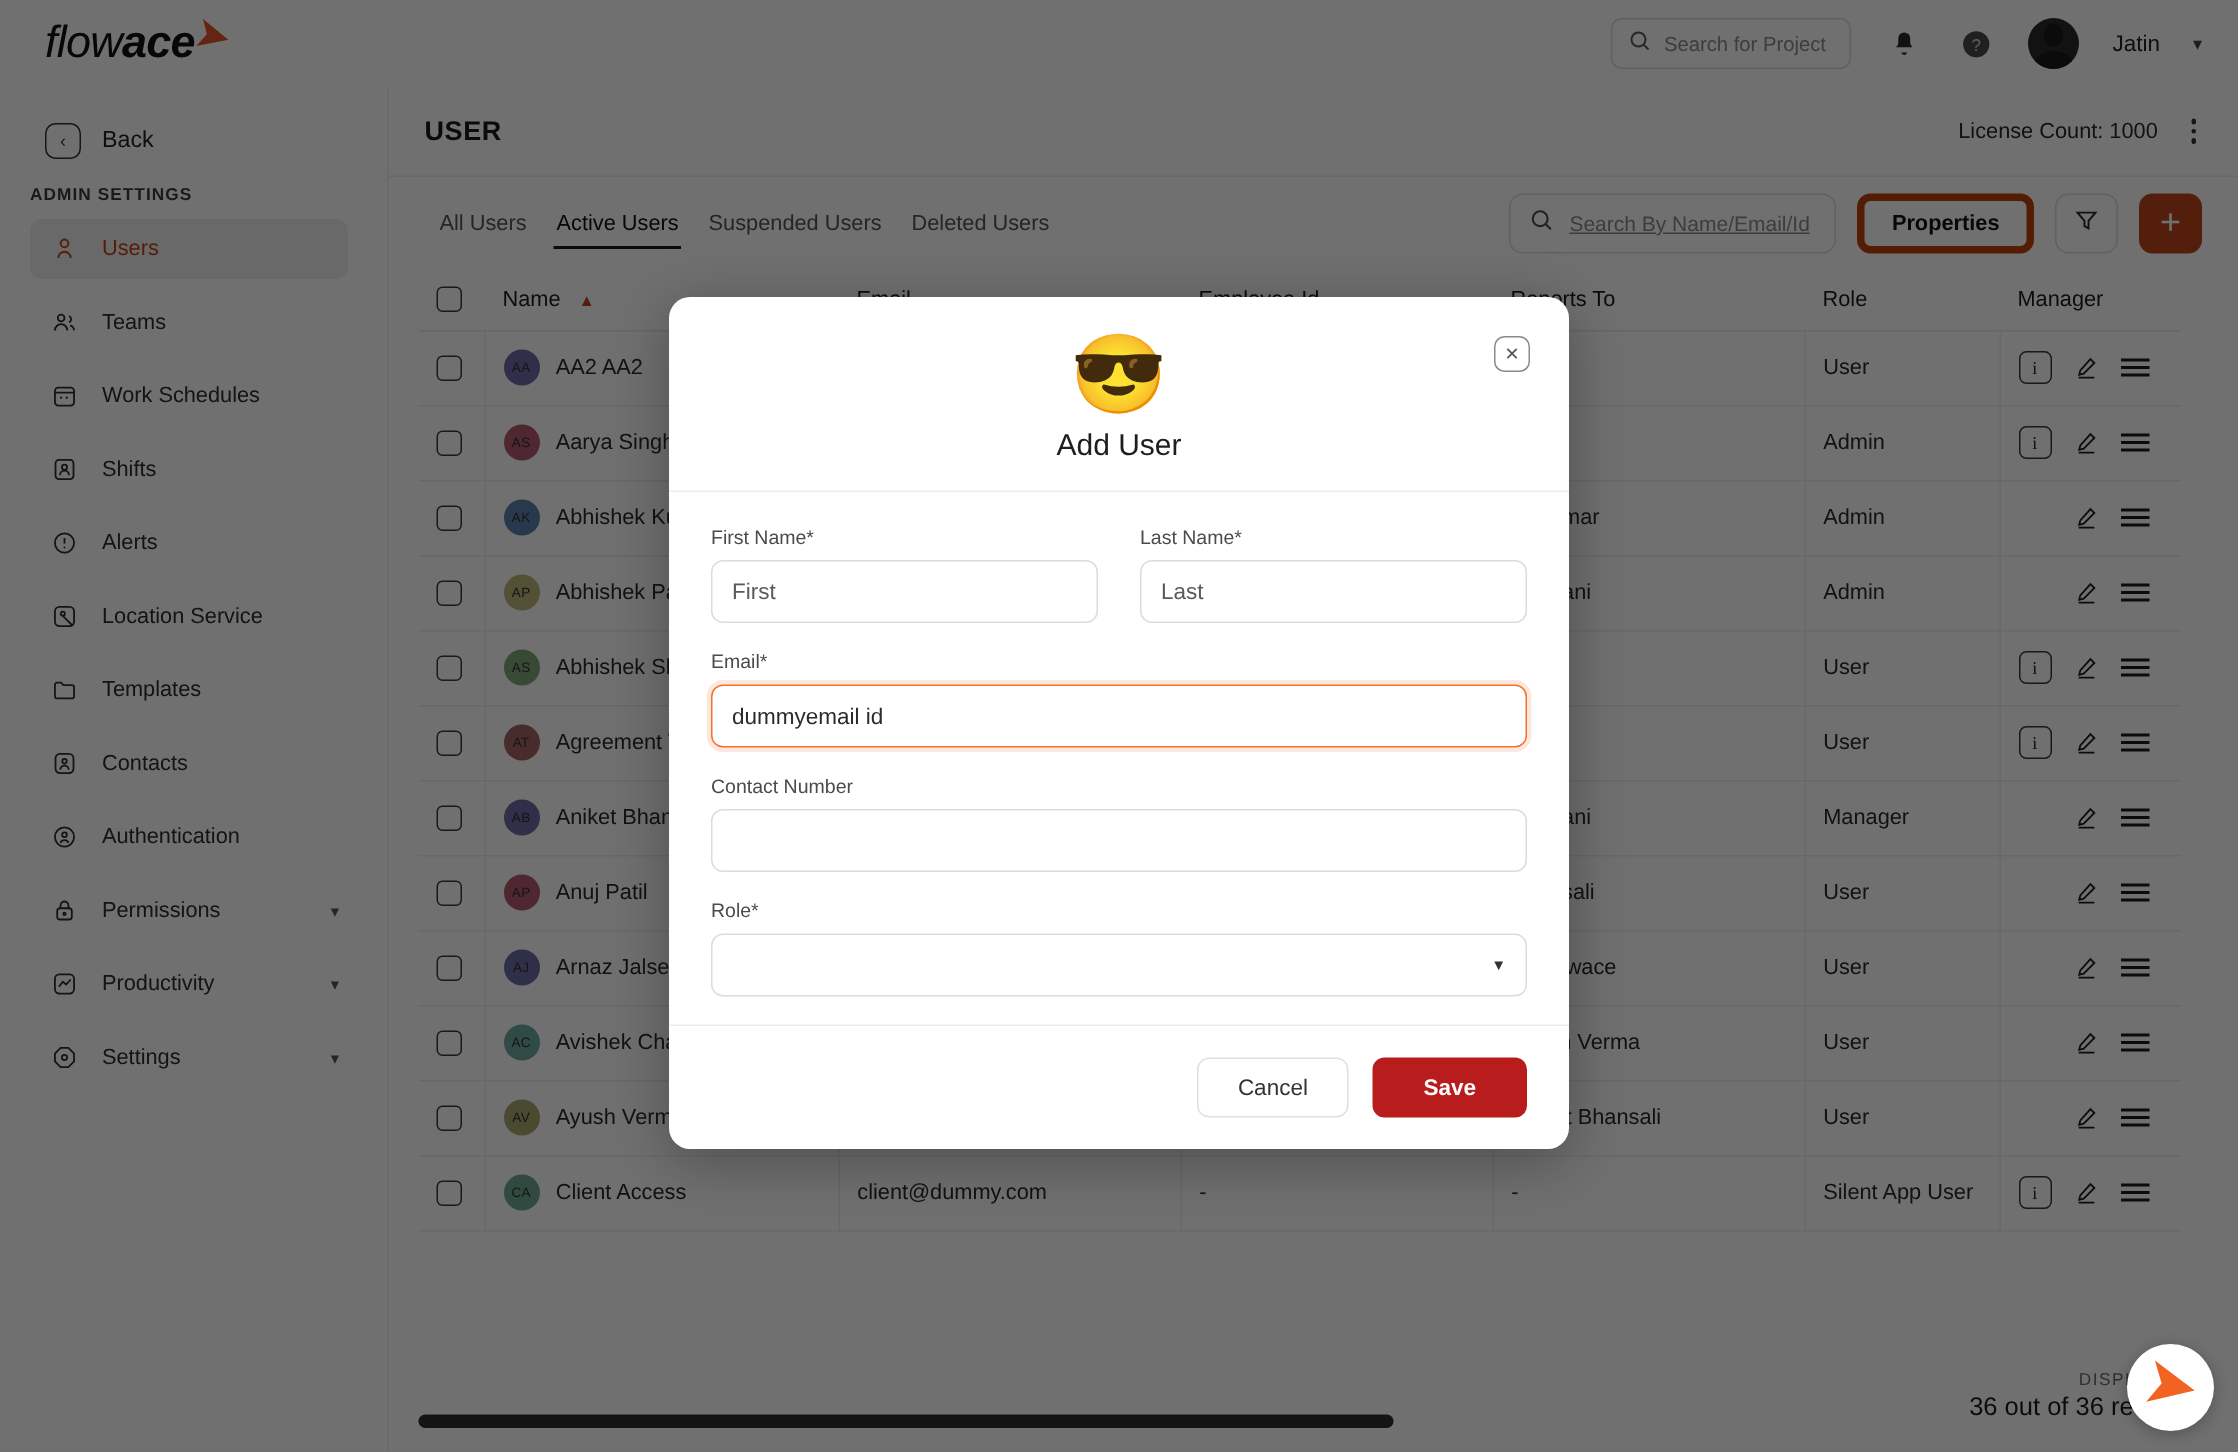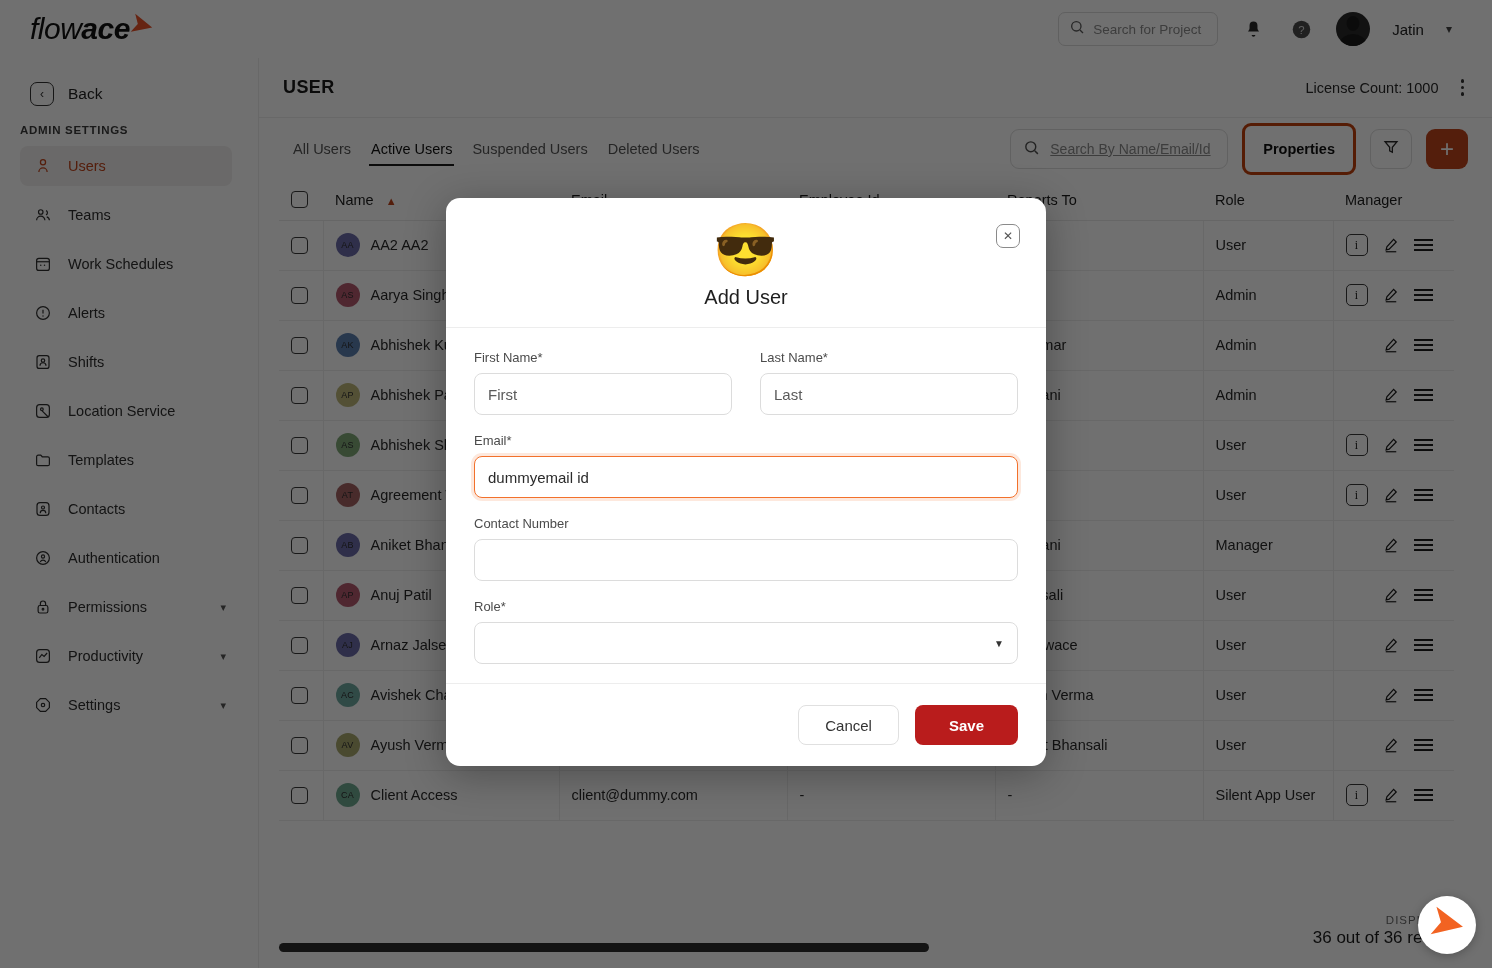--- a/index.html
+++ b/index.html
@@ -8,21 +8,21 @@
     overflow: hidden;
     font-family: "Liberation Sans", sans-serif;
     background: #ffffff;
   }
 
   
   #app { position: absolute; inset: 0; background: #ffffff; }
 
   
   .topbar {
-    position: absolute; top: 0; left: 0; right: 16px; height: 58px;
+    position: absolute; top: 0; left: 0; right: 0; height: 58px;
     background: #ffffff;
     display: flex; align-items: center; gap: 48px;
   }
   .brand {
     margin-left: 30px; display: flex; align-items: baseline;
     font-size: 30px; letter-spacing: -0.5px;
   }
   .brand .flow { font-style: italic; font-weight: 400; color: #111; font-family: "Liberation Sans", sans-serif; }
   .brand .ace  { font-style: italic; font-weight: 700; color: #111; }
   .brand .swoosh {
@@ -108,21 +108,21 @@
   .tab.active::after {
     content:''; position:absolute; left:8px; right:8px; bottom:14px; height:2.4px; background:#1a1a1a;
   }
   .tabs-right { margin-left:auto; display:flex; align-items:center; gap: 14px; }
   .tbl-search {
     width: 218px; height: 40px; border:1px solid #dcdcdc; border-radius: 9px;
     display:flex; align-items:center; padding: 0 12px; gap: 10px;
   }
   .tbl-search .ph { font-size: 14px; color:#8b8b8b;text-decoration:underline; }
   .btn-props {
-    height: 52px; padding: 0 18px; border:3px solid #c2410c; border-radius: 9px;
+    height: 40px; padding: 0 18px; border:5px solid #c2410c; border-radius: 9px;
     display:flex; align-items:center; font-size: 14.5px; color:#111; font-weight:700; cursor:pointer;
     background:#fff;
   }
   .btn-filter {
     width: 42px; height: 40px; border:1px solid #dcdcdc; border-radius: 9px;
     display:flex; align-items:center; justify-content:center; cursor:pointer; background:#fff;
   }
   .btn-add {
     width: 42px; height: 40px; border-radius: 9px; background:#c0441c; color:#fff;
     display:flex; align-items:center; justify-content:center; font-size: 24px; font-weight:300; cursor:pointer;
@@ -321,36 +321,36 @@
             <path d="M3.5 9h17"></path>
             <circle cx="9" cy="13.5" r="1" fill="#2e2e2e" stroke="none"></circle>
             <circle cx="14" cy="13.5" r="1" fill="#2e2e2e" stroke="none"></circle>
           </svg>
         </span>
       <span class="lbl">Work Schedules</span>
     </div>
     <div class="nav-item">
       <span class="nic">
           <svg viewBox="0 0 24 24" fill="none" stroke="#2e2e2e" stroke-width="1.6">
+            <rect x="4" y="3.5" width="16" height="17" rx="3"></rect>
+            <circle cx="12" cy="10" r="2.3"></circle>
+            <path d="M8 17a4 4 0 0 1 8 0"></path>
+          </svg>
+        </span>
+      <span class="lbl">Shifts</span>
+    </div>
+    <div class="nav-item">
+      <span class="nic">
+          <svg viewBox="0 0 24 24" fill="none" stroke="#2e2e2e" stroke-width="1.6">
             <circle cx="12" cy="12" r="8.5"></circle>
             <path d="M12 7.5v5"></path>
             <circle cx="12" cy="16" r=".9" fill="#2e2e2e" stroke="none"></circle>
           </svg>
         </span>
       <span class="lbl">Alerts</span>
-    </div>
-    <div class="nav-item">
-      <span class="nic">
-          <svg viewBox="0 0 24 24" fill="none" stroke="#2e2e2e" stroke-width="1.6">
-            <rect x="4" y="3.5" width="16" height="17" rx="3"></rect>
-            <circle cx="12" cy="10" r="2.3"></circle>
-            <path d="M8 17a4 4 0 0 1 8 0"></path>
-          </svg>
-        </span>
-      <span class="lbl">Shifts</span>
     </div>
     <div class="nav-item">
       <span class="nic">
           <svg viewBox="0 0 24 24" fill="none" stroke="#2e2e2e" stroke-width="1.6">
             <rect x="3.5" y="3.5" width="17" height="17" rx="4"></rect>
             <circle cx="10.5" cy="9.5" r="1.8"></circle>
             <path d="M10.5 11.5 19 20"></path>
           </svg>
         </span>
       <span class="lbl">Location Service</span>

